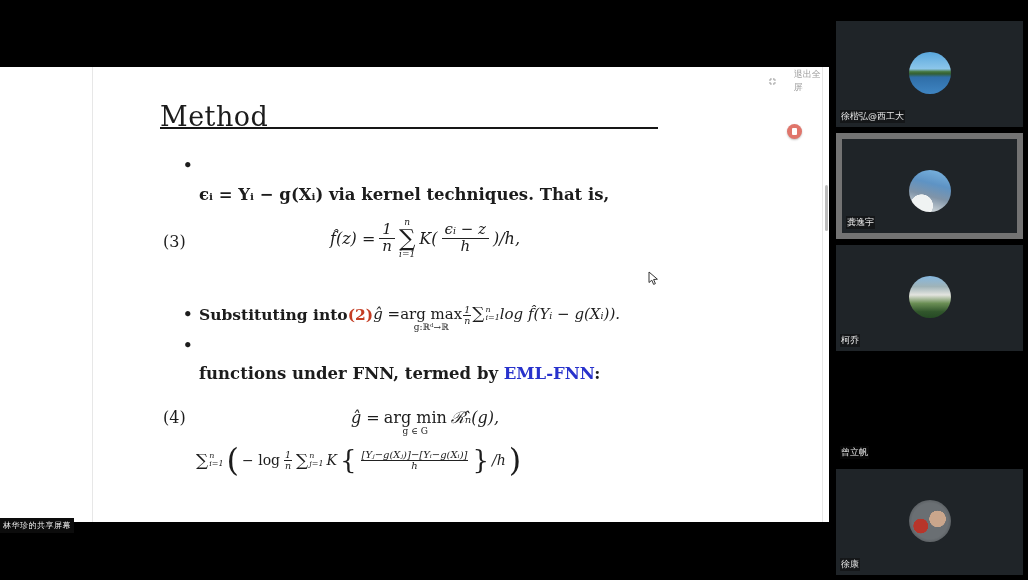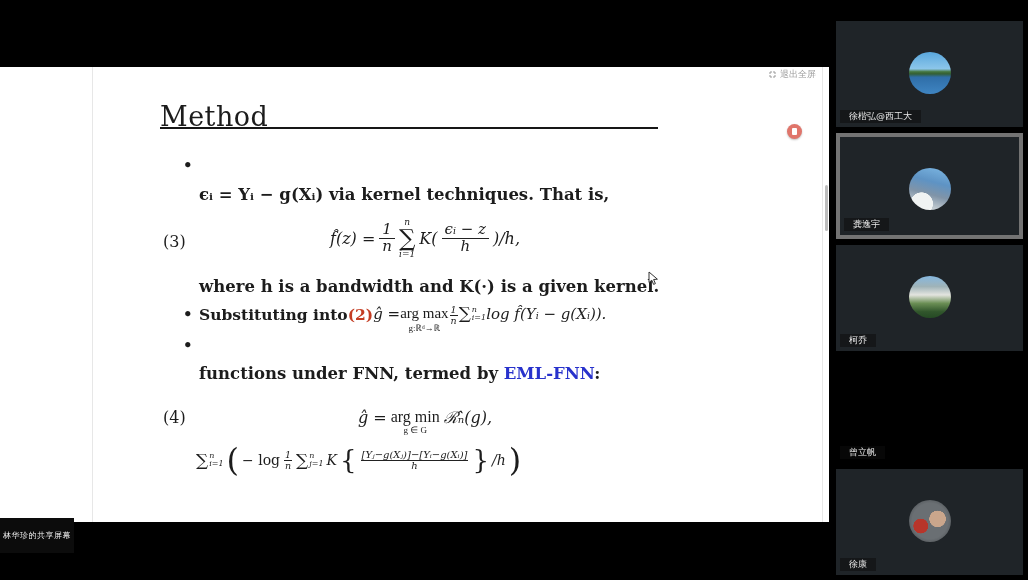--- a/index.html
+++ b/index.html
@@ -28,56 +28,56 @@
   .eqno{font-size:16px;}
   .frac{display:inline-flex;flex-direction:column;align-items:center;line-height:1.05;font-size:15px;}
   .frac .num{border-bottom:1px solid #222;padding:0 3px;}
   .ifrac{display:inline-flex;flex-direction:column;align-items:center;line-height:1;font-size:9.5px;margin:0 1px;}
   .ifrac .num{border-bottom:1px solid #222;padding:0 1px;}
   .sumdisp{display:inline-flex;flex-direction:column;align-items:center;line-height:.9;font-size:9px;}
   .sumdisp .sig{font-size:23px;line-height:1;}
   .sumin{display:inline-flex;align-items:center;}
   .sumin .sig{font-size:17px;line-height:1;}
   .sumin .lims{display:inline-flex;flex-direction:column;line-height:1;font-size:8px;margin-left:1px;}
-  .opstack{position:relative;display:inline-block;font-family:Liberation Serif, serif;}
+  .opstack{position:relative;display:inline-block;}
   .opstack .under{position:absolute;top:100%;left:50%;transform:translateX(-50%);
                   font-size:9px;font-style:normal;margin-top:-1px;}
   .bigp{font-size:32px;font-weight:400;line-height:1;font-style:normal;}
   .bigb{font-size:26px;font-weight:400;line-height:1;font-style:normal;}
   .ref-red{color:#c43c22;}
   .link-blue{color:#2832cc;margin-top:47px;}
 
   
-  .exit-fs{position:absolute;left:768px;top:1px;display:flex;align-items:center;gap:3px;
+  .exit-fs{position:absolute;left:768px;top:1px;display:flex;align-items:center;gap:17px;
            color:#9a9a9a;font-size:9px;font-family:"DejaVu Sans",sans-serif;}
   .anno-btn{position:absolute;left:787px;top:57px;width:15px;height:15px;border-radius:50%;
             background:#e0756b;box-shadow:0 1px 2px rgba(0,0,0,.25);}
   .anno-btn::after{content:"";position:absolute;left:5px;top:4px;width:5px;height:7px;
                    background:#fff;border-radius:1px;}
   .cursor{position:absolute;left:648px;top:204px;}
 
   .watermark{position:absolute;left:0;top:518px;background:#0c0c0c;color:#f2f2f2;
-             font-size:8px;padding:12px 3px;letter-spacing:.5px;}
+             font-size:8px;padding:2px 3px;letter-spacing:.5px;}
 
   
   .tile{position:absolute;left:836px;width:187px;height:106px;background:#1f2428;overflow:hidden;}
   .tile.black{background:#000;}
-  .tile.active{border:4px solid #737373;box-sizing:border-box;}
+  .tile.active{border:6px solid #737373;box-sizing:border-box;}
   .t1{top:21px}.t2{top:133px}.t3{top:245px}.t4{top:357px}.t5{top:469px}
   .avatar{position:absolute;left:50%;top:31px;transform:translateX(-50%);
           width:42px;height:42px;border-radius:50%;}
   .av1{background:linear-gradient(180deg,#59a7dd 0%,#8cc6ea 40%,#44763f 47%,#335f35 52%,#2f6ea8 60%,#3f85c2 100%);}
   .av2{background:radial-gradient(circle at 30% 85%,#f0f3f3 0 24%,rgba(0,0,0,0) 25%),
                   linear-gradient(195deg,#7db8e4 0%,#5e93c4 35%,#8094a8 60%,#c3ccd2 85%,#dfe3e6 100%);}
   .av3{background:linear-gradient(180deg,#86b8e0 0%,#9fb3b8 25%,#e3e4df 45%,#6b8f55 65%,#31562c 85%,#254a24 100%);}
   .av5{background:radial-gradient(circle at 68% 45%,#caa68c 0 22%,rgba(0,0,0,0) 23%),
                   radial-gradient(circle at 28% 62%,#b8352a 0 18%,rgba(0,0,0,0) 19%),
                   radial-gradient(circle at 50% 50%,#6a6f73 0 60%,#3a3e41 100%);}
   .pname{position:absolute;left:4px;bottom:4px;background:rgba(12,12,12,.55);color:#e9e9e9;
-         font-size:9px;padding:1px 9px;line-height:1.2;}
+         font-size:9px;padding:1px 1px;line-height:1.2;}
 </style>
 </head>
 <body>
 
 <div class="share">
   <div class="page-edge l"></div>
   <div class="page-edge r"></div>
   <div class="scroll-thumb"></div>
 
   <div class="slide">
@@ -100,21 +100,20 @@
         <span class="math">i=1</span>
       </span>
       <span class="math">K(</span>
       <span class="frac">
         <span class="num math">ϵᵢ − z</span>
         <span class="math">h</span>
       </span>
       <span class="math">)/h,</span>
     </div>
 
-    <div class="abs btxt" style="left:199px;top:210px">where h is a bandwidth and K(·) is a given kernel.</div>
 
     <span class="bullet" style="top:238px">•</span>
     <div class="abs" style="left:199px;top:238px;display:flex;align-items:flex-start;font-size:15px;">
       <span class="btxt" style="font-size:15.5px">Substituting into </span>
       <span class="btxt ref-red" style="font-size:15.5px">(2)</span>
       <span class="math"> ĝ = </span>
       <span class="opstack rm">
         <span>arg max</span>
         <span class="under">g:ℝᵈ→ℝ</span>
       </span>

